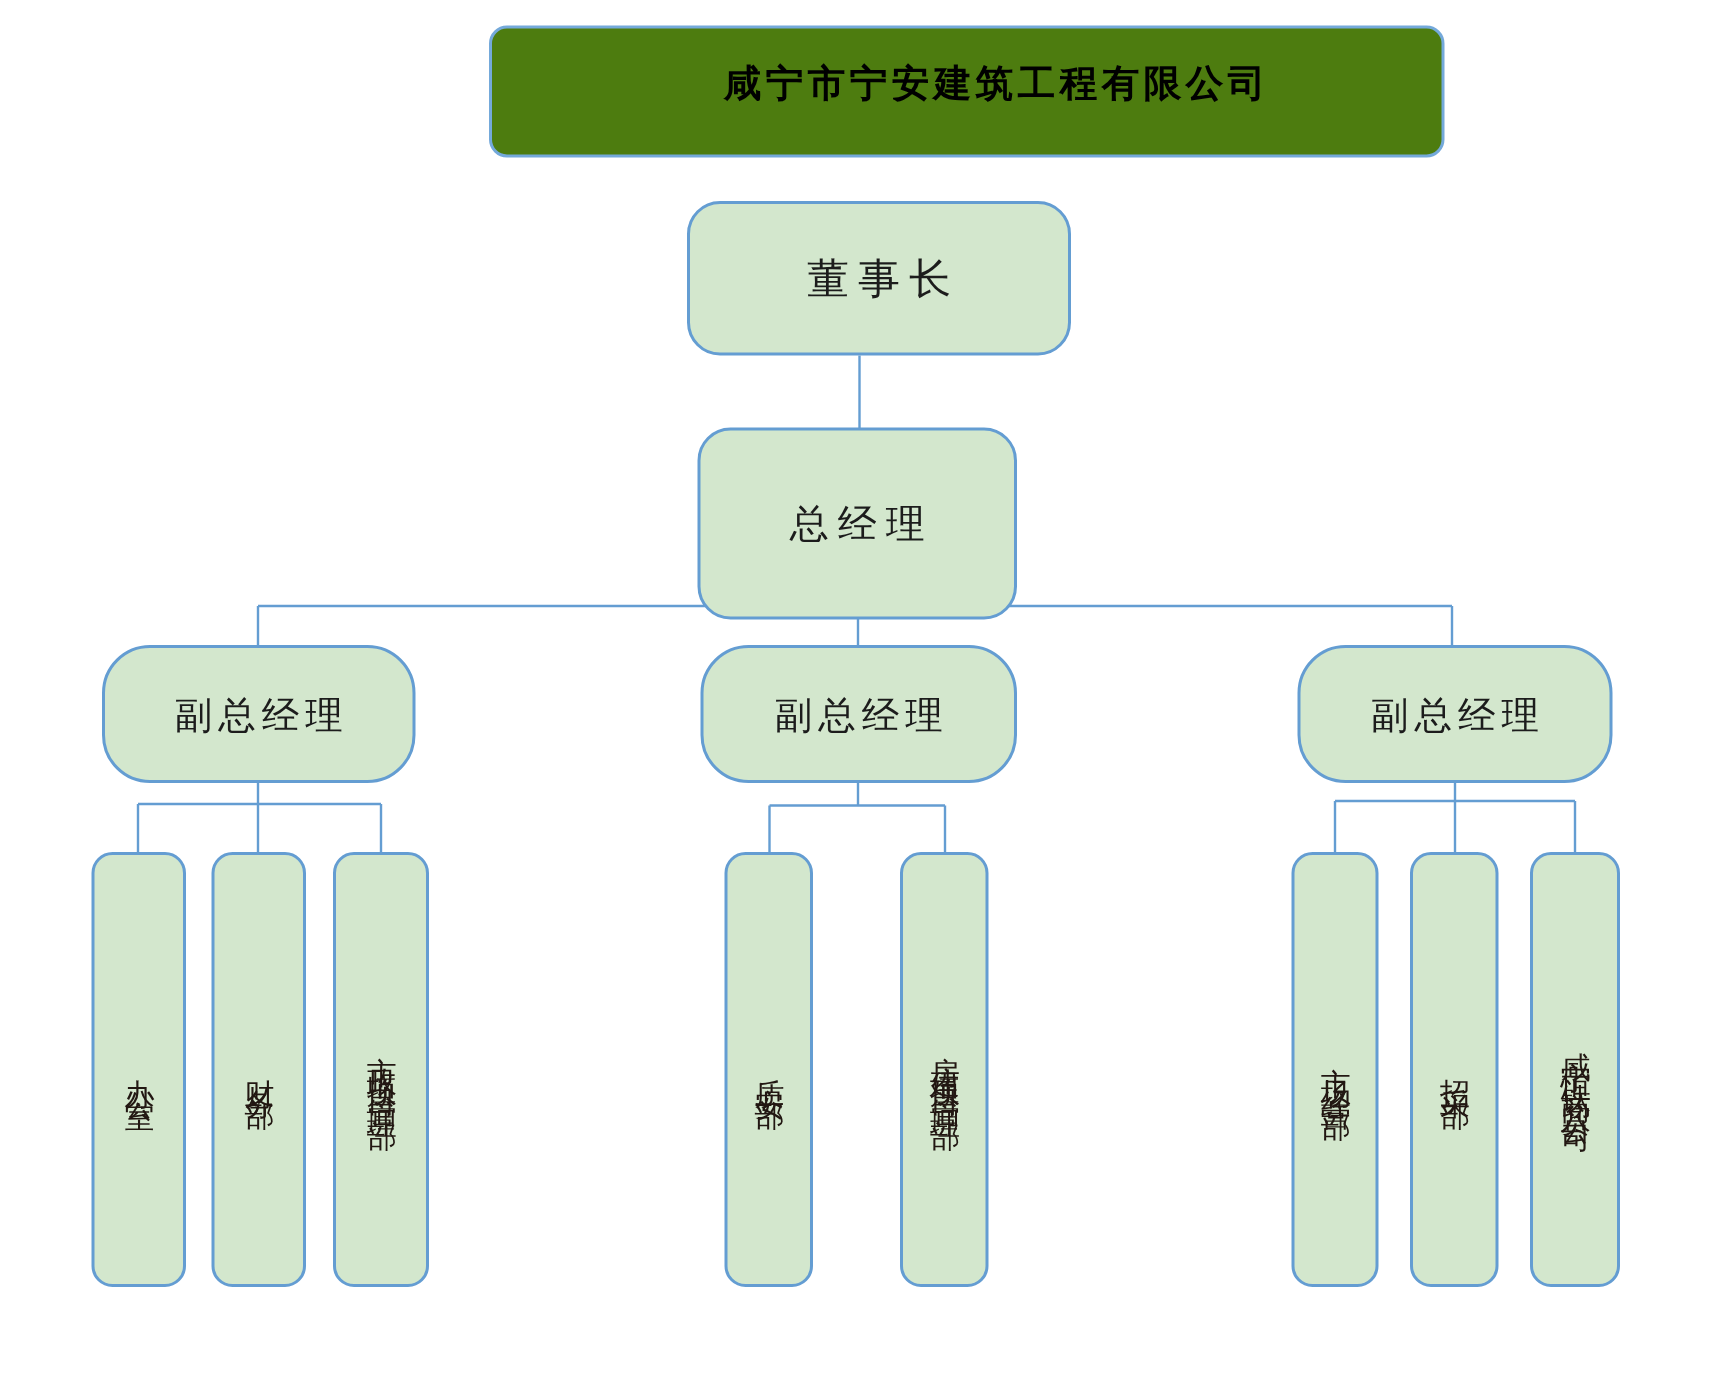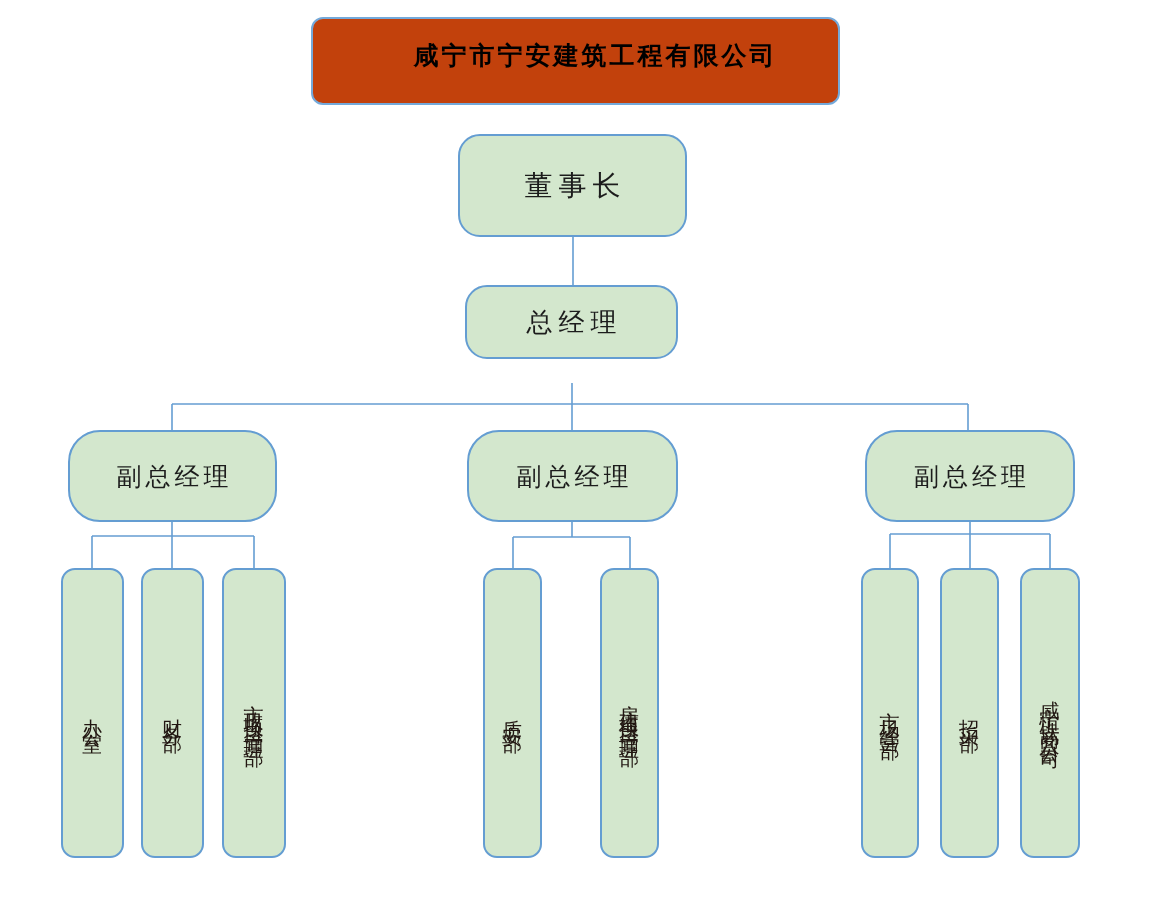--- a/index.html
+++ b/index.html
@@ -40,47 +40,47 @@
     position: absolute;
     display: flex;
     align-items: center;
     justify-content: center;
     background: var(--node-fill);
     border: 2px solid var(--node-border);
     color: var(--node-text);
   }
 
   .title-box {
-    left: 311px; top: 17px;
-    width: 529px; height: 88px;
-    background: #c2410c;
+    left: 326px; top: 17px;
+    width: 637px; height: 88px;
+    background: #4d7c0f;
     border: 2px solid var(--title-border);
     border-radius: 12px;
   }
   .title-box .label {
     font-family: "Liberation Serif", serif;
     font-weight: 700;
     font-size: 25px;
     letter-spacing: 3px;
     color: var(--title-text);
     transform: translate(20px, -6px);
     white-space: nowrap;
   }
 
   .chairman-box {
     left: 458px; top: 134px;
-    width: 229px; height: 103px;
+    width: 256px; height: 103px;
     border-radius: 22px;
     font-size: 28px;
     letter-spacing: 6px;
     padding-left: 6px;
   }
   .gm-box {
     left: 465px; top: 285px;
-    width: 213px; height: 74px;
+    width: 213px; height: 128px;
     border-radius: 22px;
     font-size: 26px;
     letter-spacing: 6px;
     padding-left: 6px;
   }
   .vgm-box {
     top: 430px;
     height: 92px;
     border-radius: 32px;
     font-size: 25px;

